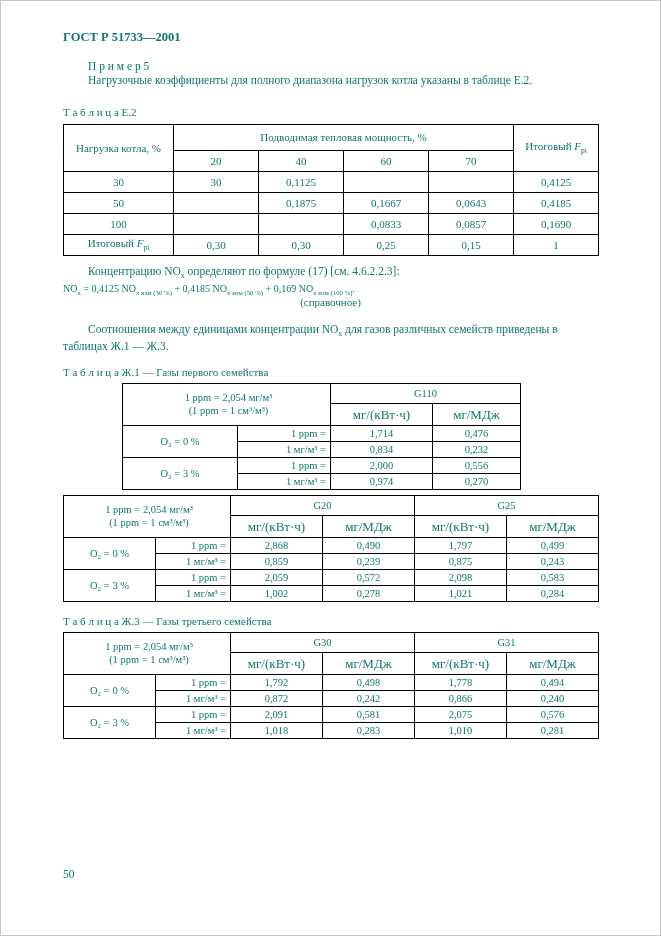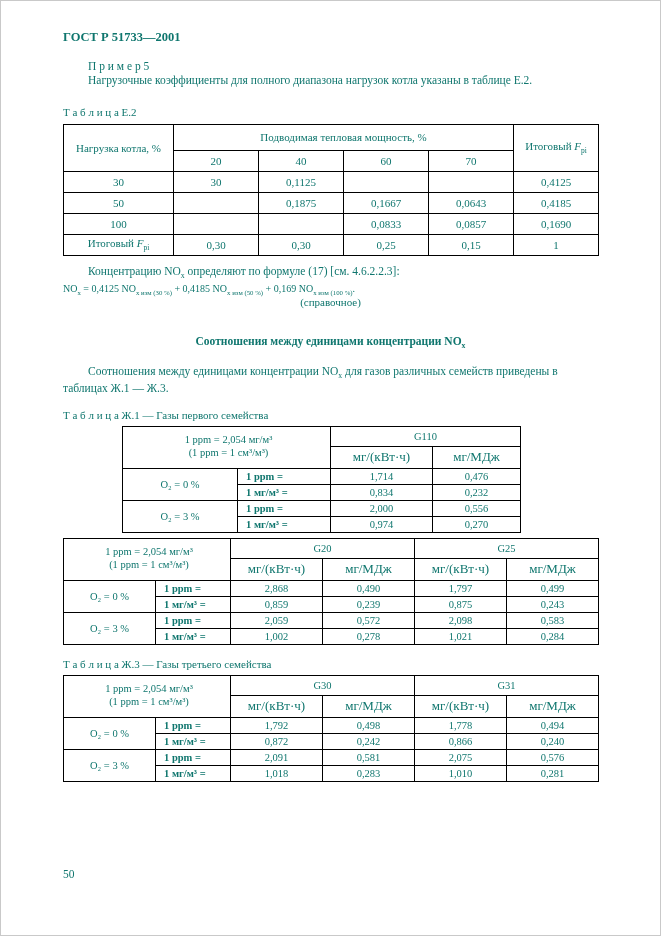--- a/index.html
+++ b/index.html
@@ -32,21 +32,21 @@
   
   .e2 { width:535px; margin-top:6px; }
   .e2 td { font-size:11px; height:21px; }
   .e2 .hdr { height:26px; }
 
   
   .zh td { font-size:10.5px; height:16px; padding:1px 4px; }
   .zh .conv { font-size:10.5px; line-height:1.2;padding-left:8px; }
   .zh .gas { height:20px; font-size:10.5px;margin-top:24px; }
   .zh .unit { height:22px; font-size:13px; }
-  .zh .lbl { text-align:left; padding-left:8px;font-weight:bold; }
+  .zh .lbl { text-align:right; padding-left:8px; }
   .zh1 { width:398px; margin-left:59px; margin-top:5px; }
   .zhw { width:535px; margin-top:5px; }
 
   .centered { text-align:center; }
   .appendix-title { font-size:11.5px; margin-top:30px; }
   .appendix-sub { font-size:11px; }
   .main-heading { font-size:11.5px; font-weight:bold; margin-top:27px; }
   .intro-para { margin-top:14px; }
   .cap-sp { margin-top:13px; }
   .formula-intro { margin-top:8px; }
@@ -120,21 +120,20 @@
     </tr>
   </tbody>
     </table>
 
   <div class="body-text indent formula-intro"><span>Концентрацию NO</span><sub>x</sub><span> определяют по формуле (17) [см. 4.6.2.2.3]:</span></div>
 
   <div class="formula-line"><span>NO</span><sub>x</sub><span> = 0,4125 NO</span><sub>x изм (30 %)</sub><span> + 0,4185 NO</span><sub>x изм (50 %)</sub><span> + 0,169 NO</span><sub>x изм (100 %)</sub><span>.</span></div>
 
   <div class="centered appendix-sub">(справочное)</div>
 
-  <div class="centered main-heading"><span>Соотношения между единицами концентрации NO</span><sub>x</sub></div>
 
   <div class="body-text indent intro-para"><span>Соотношения между единицами концентрации NO</span><sub>x</sub><span> для газов различных семейств приведены в таблицах Ж.1 — Ж.3.</span></div>
 
   <div class="tbl-caption cap-sp">Т а б л и ц а  Ж.1 — Газы первого семейства</div>
   <table class="tbl zh zh1">
     <colgroup>
       <col style="width:115px">
         <col style="width:93px">
         <col style="width:102px">
         <col style="width:88px">

